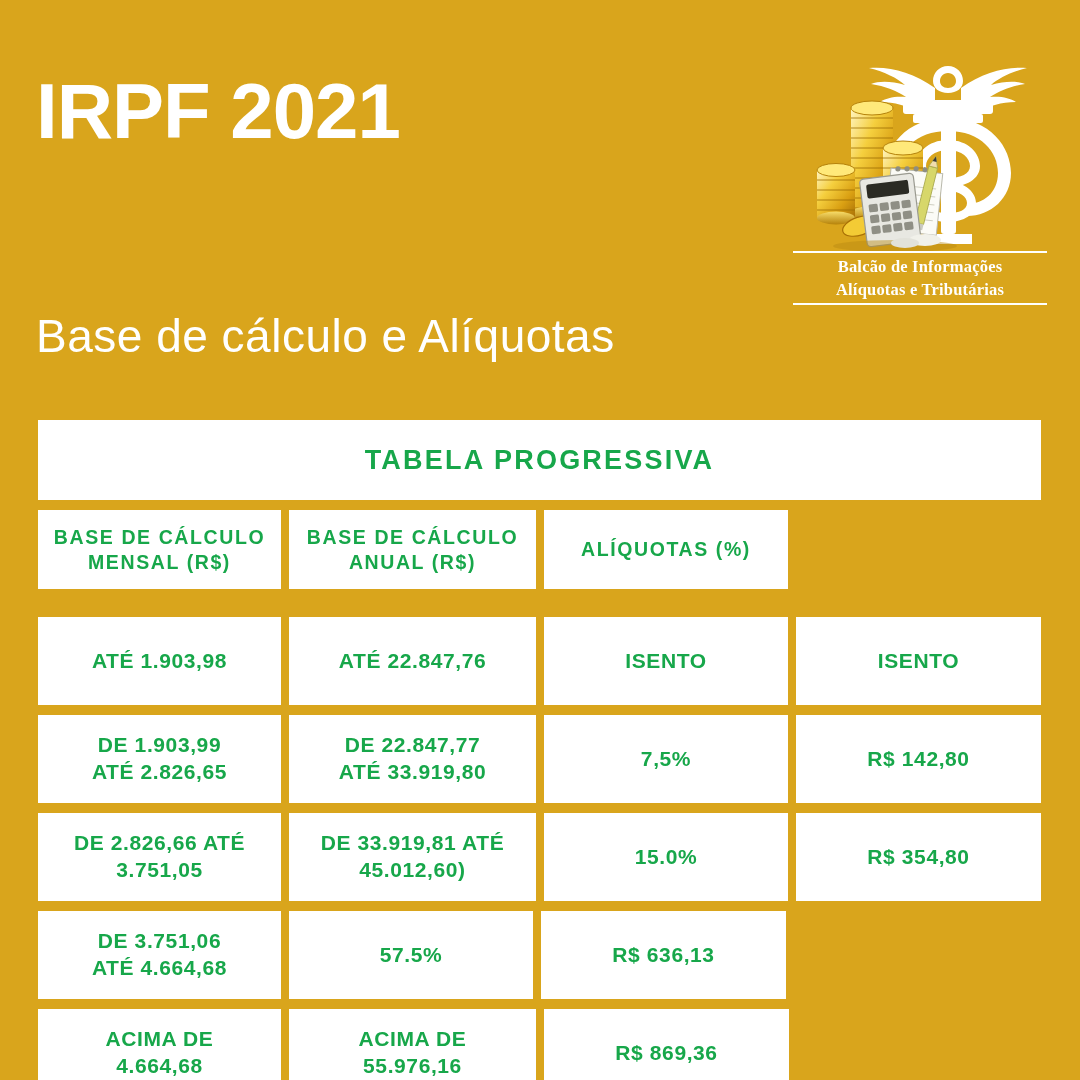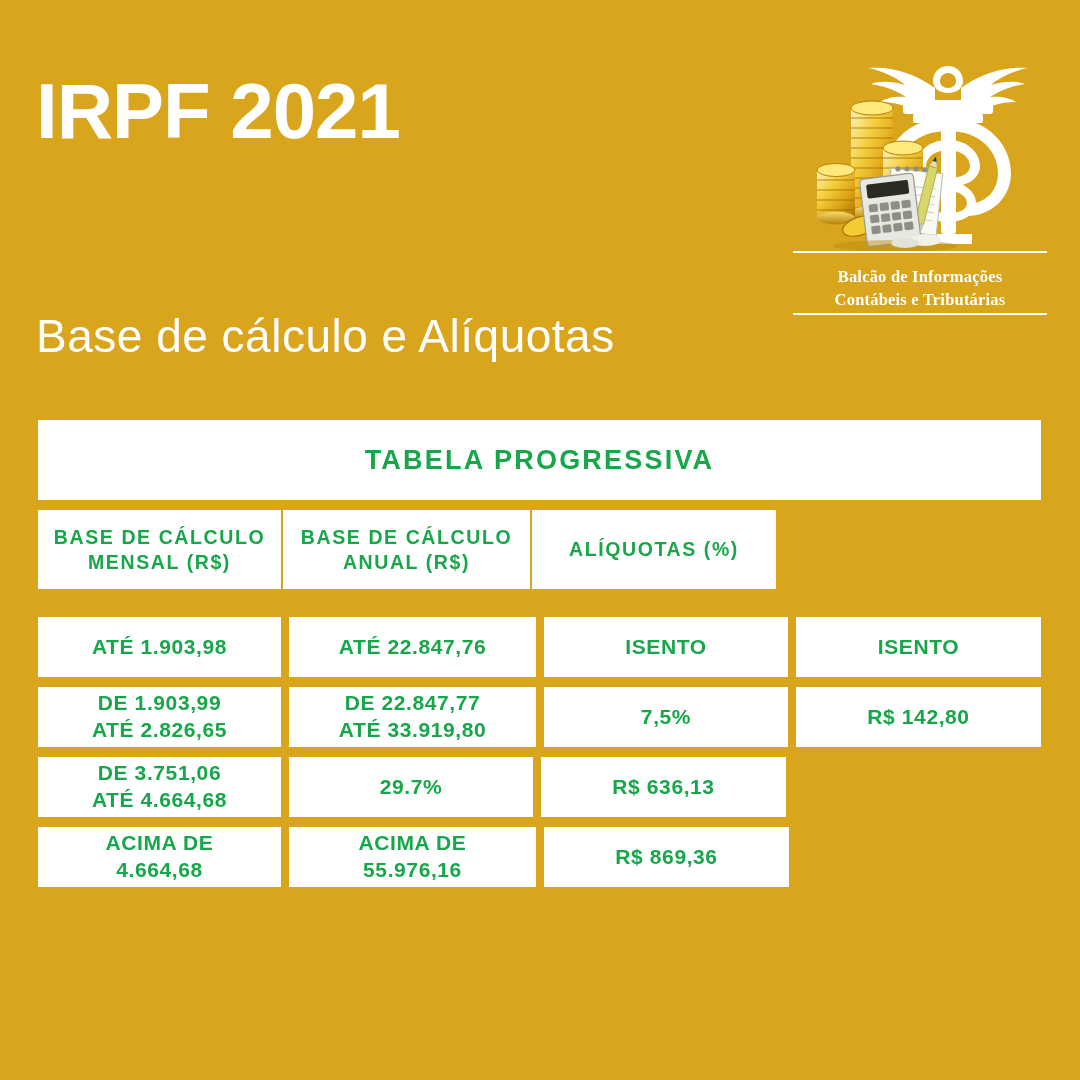--- a/index.html
+++ b/index.html
@@ -38,54 +38,54 @@
     position:absolute;left:0;top:203px;width:270px;
     text-align:center;
     font-family:"Liberation Serif", serif;
     color:#ffffff;
   }
   #logo-caption .rule{
     height:2px;background:#ffffff;margin:0 8px;
   }
   #logo-caption .caption-text{
     font-size:16.5px;font-weight:bold;line-height:1.22;
-    padding:14px 0 3px;letter-spacing:0.2px;
+    padding:4px 0 3px;letter-spacing:0.2px;
   }
 
   
   #table{
     position:absolute;left:38px;top:420px;width:1003px;
   }
   .cell{
     background:#ffffff;
     color:#17a74a;
     display:flex;align-items:center;justify-content:center;
     text-align:center;
     box-sizing:border-box;
   }
   #table-title{
     height:80px;
     font-size:27px;font-weight:bold;
     letter-spacing:2.2px;
     font-stretch:condensed;
   }
   #header-row{
-    display:flex;gap:2px;margin-top:10px;align-items:center;
+    display:flex;gap:8px;margin-top:10px;align-items:center;
   }
   #header-row .cell{
     height:79px;
     font-size:19.5px;font-weight:bold;
     letter-spacing:1.6px;
     line-height:1.25;
     padding:0 4px;
   }
   .rows{margin-top:28px;}
   .data-row{display:flex;gap:8px;margin-bottom:10px;}
   .data-row .cell{
-    height:60px;
+    height:88px;
     font-size:21px;font-weight:bold;
     letter-spacing:0.6px;
     line-height:1.28;
     font-stretch:condensed;
     padding:0 6px;
   }
   .c1{width:243px;flex:0 0 243px;}
   .c2{width:247px;flex:0 0 247px;}
   .c3{width:244px;flex:0 0 244px;}
   .c4{width:245px;flex:0 0 245px;}
@@ -219,21 +219,21 @@
       </g>
 
       <ellipse cx="110" cy="198" rx="62" ry="6" fill="#b98a12" opacity="0.45"></ellipse>
       <ellipse cx="140" cy="192" rx="16" ry="6" fill="#f1f1ea"></ellipse>
       <ellipse cx="120" cy="195" rx="14" ry="5" fill="#e2e2da"></ellipse>
     </svg>
 
     <div id="logo-caption">
       <div class="rule"></div>
       <div class="caption-text">Balcão de Informações</div>
-      <div class="caption-text" style="padding-top:0;">Contábeis e Tributárias</div>
+      <div class="caption-text" style="padding-top:0;">Alíquotas e Tributárias</div>
       <div class="rule"></div>
     </div>
   </div>
 </div>
 
 <div id="table">
 
   <div id="table-title" class="cell">TABELA PROGRESSIVA</div>
 
   <div id="header-row">
@@ -253,23 +253,31 @@
     </div>
     <div class="data-row">
       <div class="cell c1 two-line">DE 1.903,99
 ATÉ 2.826,65</div>
       <div class="cell c2 two-line">DE 22.847,77
 ATÉ 33.919,80</div>
       <div class="cell c3 two-line">7,5%</div>
       <div class="cell c4 two-line">R$ 142,80</div>
     </div>
     <div class="data-row">
+      <div class="cell c1 two-line">DE 2.826,66 ATÉ
+3.751,05</div>
+      <div class="cell c2 two-line">DE 33.919,81 ATÉ
+45.012,60)</div>
+      <div class="cell c3 two-line">15.0%</div>
+      <div class="cell c4 two-line">R$ 354,80</div>
+    </div>
+    <div class="data-row">
       <div class="cell c1 two-line">DE 3.751,06
 ATÉ 4.664,68</div>
-      <div class="cell c3 two-line">29.7%</div>
+      <div class="cell c3 two-line">57.5%</div>
       <div class="cell c4 two-line">R$ 636,13</div>
     </div>
     <div class="data-row">
       <div class="cell c1 two-line">ACIMA DE
 4.664,68</div>
       <div class="cell c2 two-line">ACIMA DE
 55.976,16</div>
       <div class="cell c4 two-line">R$ 869,36</div>
     </div>
   </div>

